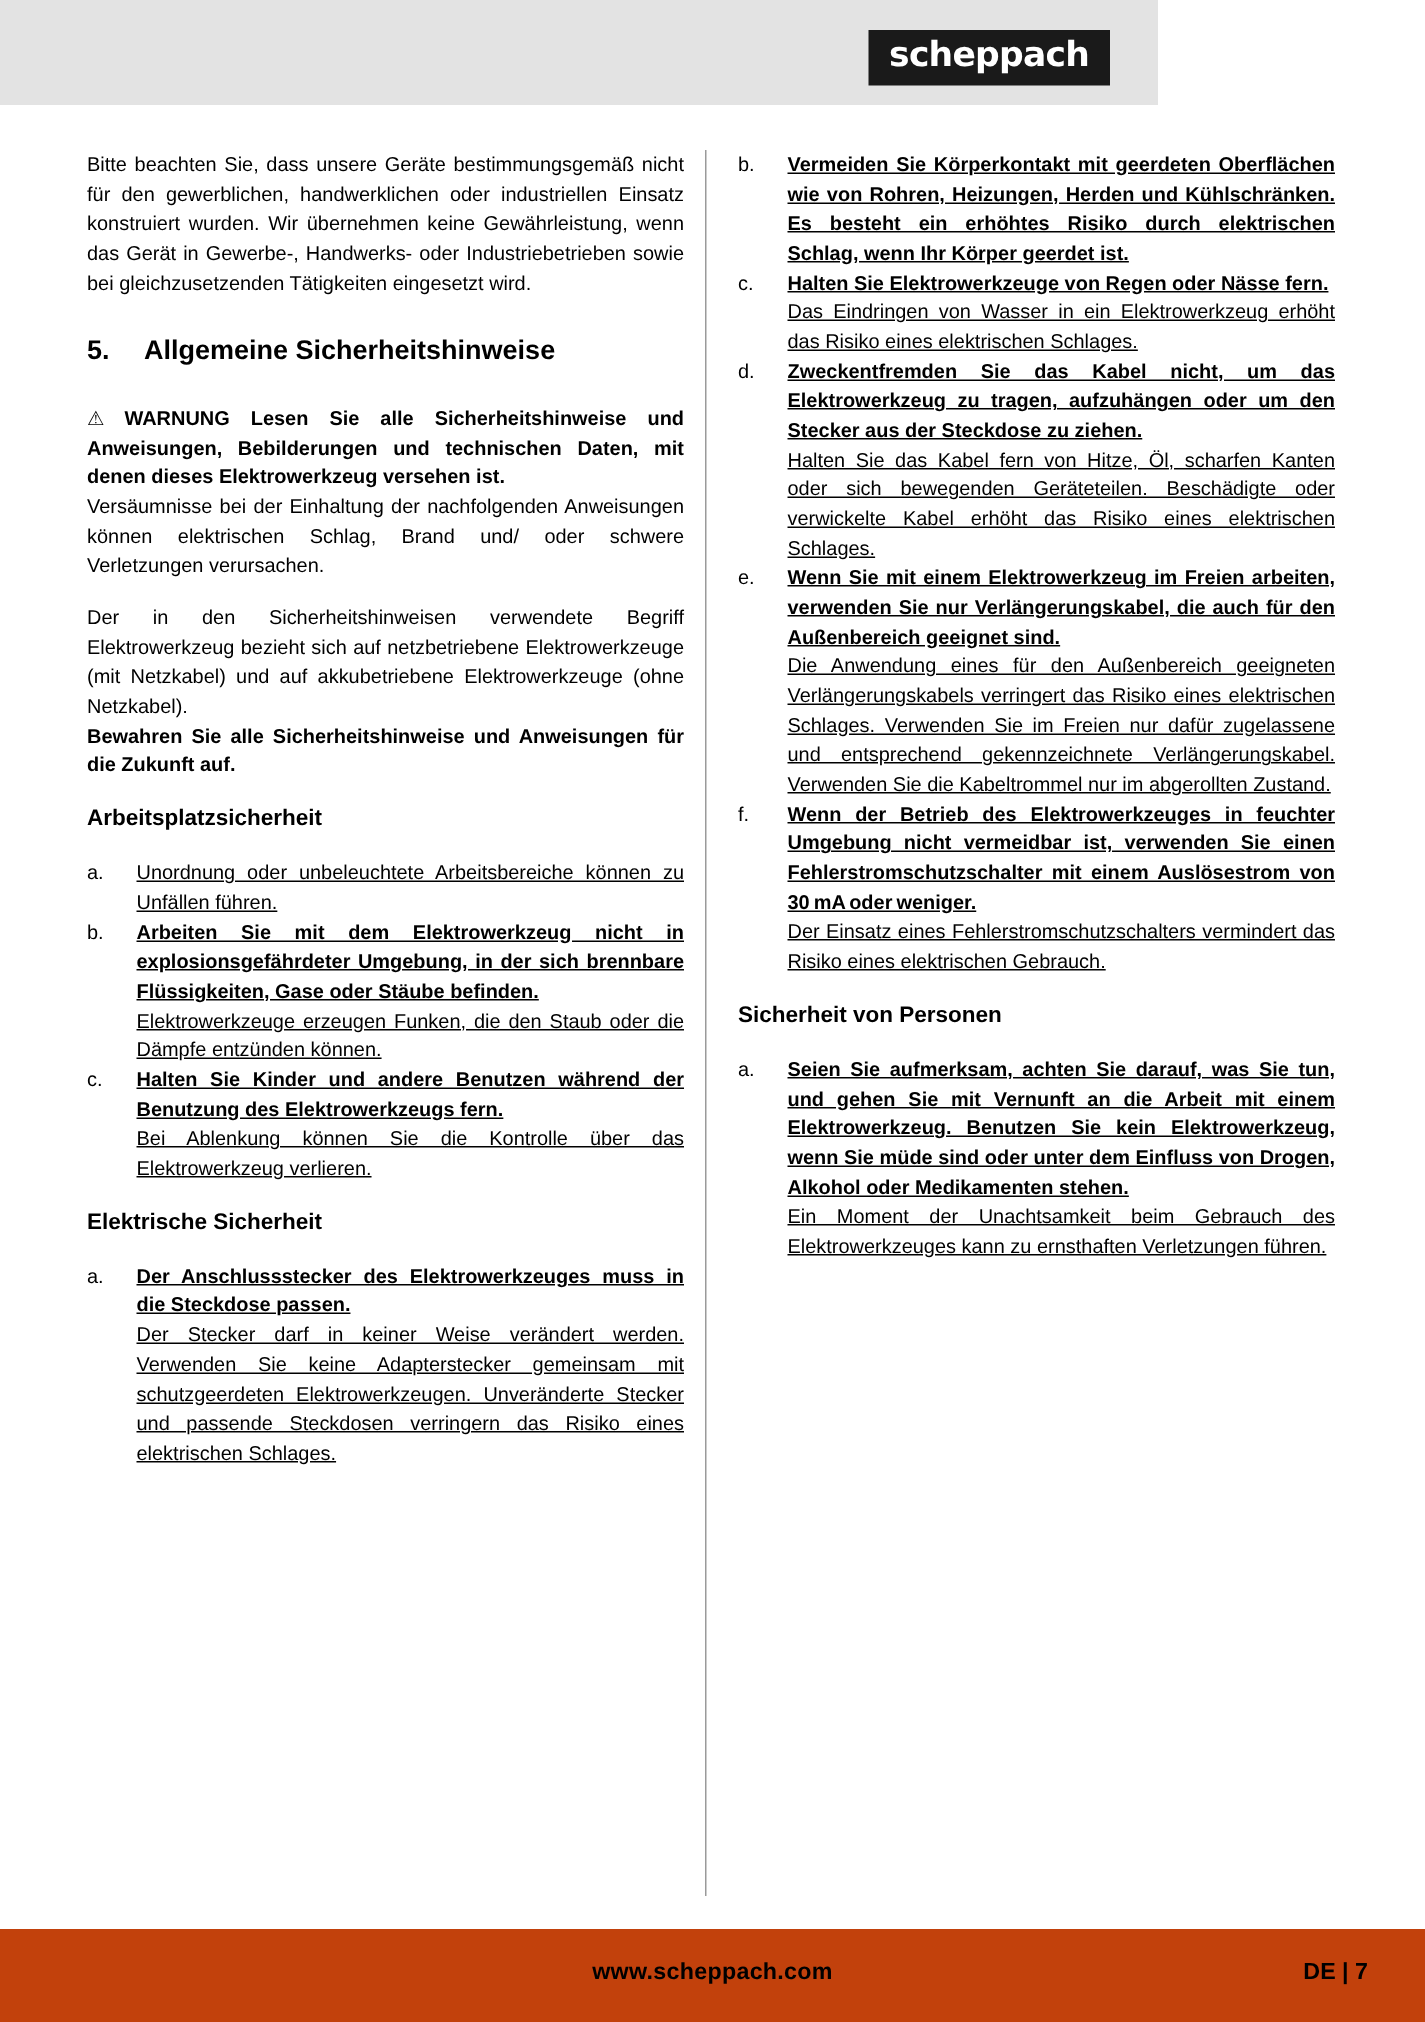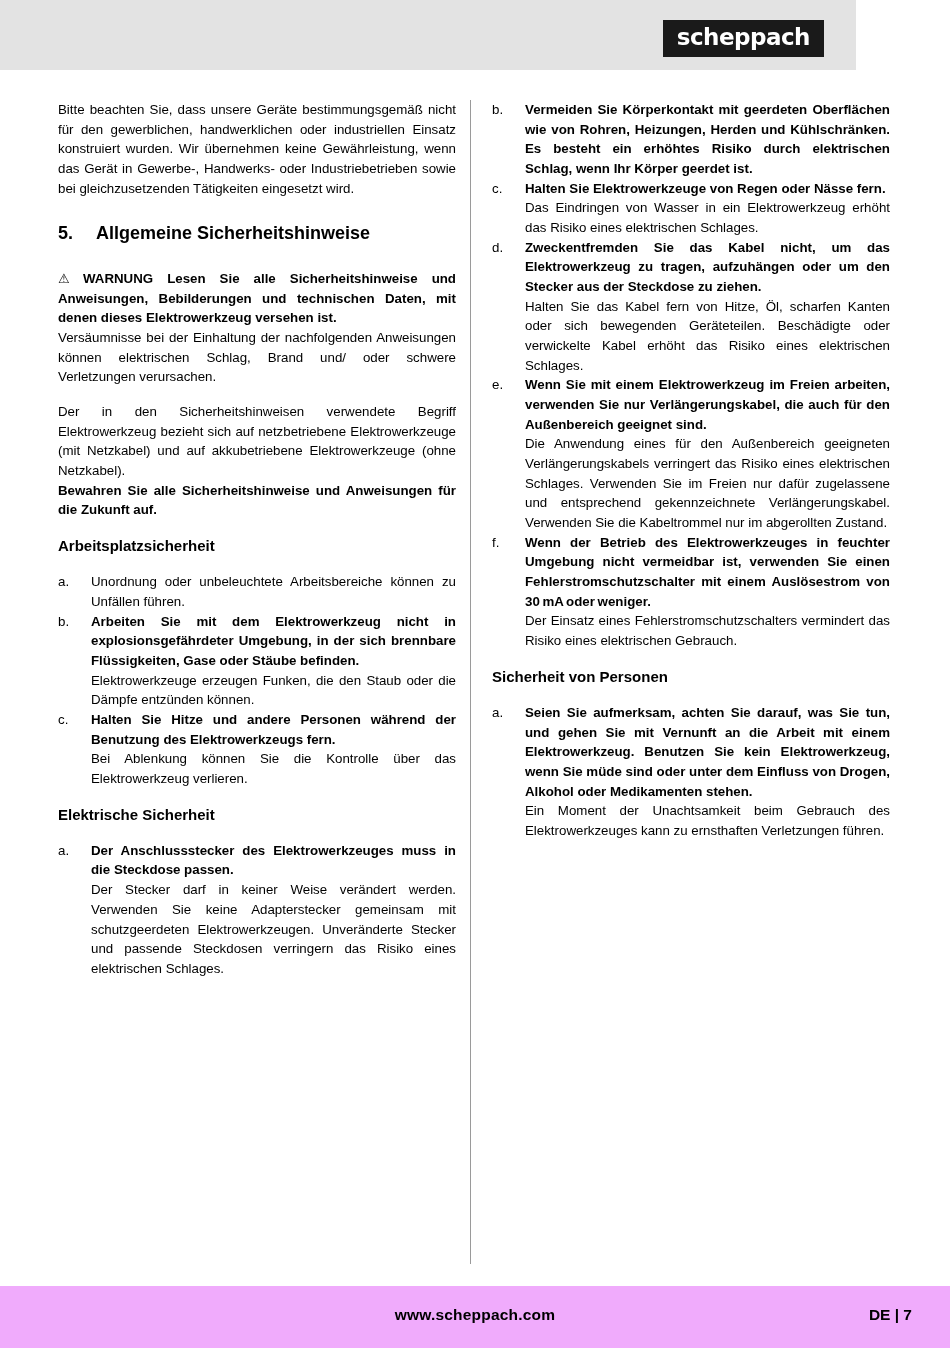--- a/index.html
+++ b/index.html
@@ -13,21 +13,21 @@
     font-family: "Liberation Sans", sans-serif;
     color: #000000;
     position: relative;
     overflow: hidden;
   }
 
   
   .header-band {
     position: absolute;
     top: 0; left: 0;
-    width: 856px;
+    width: 772px;
     height: 70px;
     background: #e3e3e3;
   }
   .logo-box {
     position: absolute;
     top: 20px;
     right: 32px;
     background: #1a1a1a;
     color: #ffffff;
     padding: 6px 14px 8px 14px;
@@ -37,21 +37,21 @@
     letter-spacing: -0.5px;
     line-height: 1;
   }
 
   
   .footer-band {
     position: absolute;
     bottom: 0; left: 0;
     width: 950px;
     height: 62px;
-    background: #f0abfc;
+    background: #c2410c;
   }
   .footer-url {
     position: absolute;
     top: 20px;
     left: 0;
     width: 950px;
     text-align: center;
     font-size: 15.5px;
     font-weight: bold;
     letter-spacing: 0.2px;
@@ -122,20 +122,21 @@
     align-items: flex-start;
   }
   .item .marker {
     flex: 0 0 33px;
     width: 33px;
     text-align: left;
   }
   .item .body {
     flex: 1 1 auto;
     text-align: justify;
+    text-decoration: underline;
   }
   .item .body .lead {
     font-weight: bold;
     display: block;
   }
   .item .body .detail {
     display: block;
     font-weight: normal;
   }
   .warn-sym {
@@ -195,21 +196,21 @@
       <span class="marker">b.</span>
       <span class="body">
         <span class="lead">Arbeiten Sie mit dem Elektrowerkzeug nicht in explosionsgefährdeter Umgebung, in der sich brennbare Flüssigkeiten, Gase oder Stäube befinden.</span>
         <span class="detail">Elektrowerkzeuge erzeugen Funken, die den Staub oder die Dämpfe entzünden können.</span>
       </span>
     </div>
 
     <div class="item">
       <span class="marker">c.</span>
       <span class="body">
-        <span class="lead">Halten Sie Hitze und andere Personen während der Benutzung des Elektrowerkzeugs fern.</span>
+        <span class="lead">Halten Sie Kinder und andere Benutzen während der Benutzung des Elektrowerkzeugs fern.</span>
         <span class="detail">Bei Ablenkung können Sie die Kontrolle über das Elektrowerkzeug verlieren.</span>
       </span>
     </div>
 
     <div class="gap"></div>
 
     <h3 class="subhead">Elektrische Sicherheit</h3>
 
     <div class="gap"></div>
 

